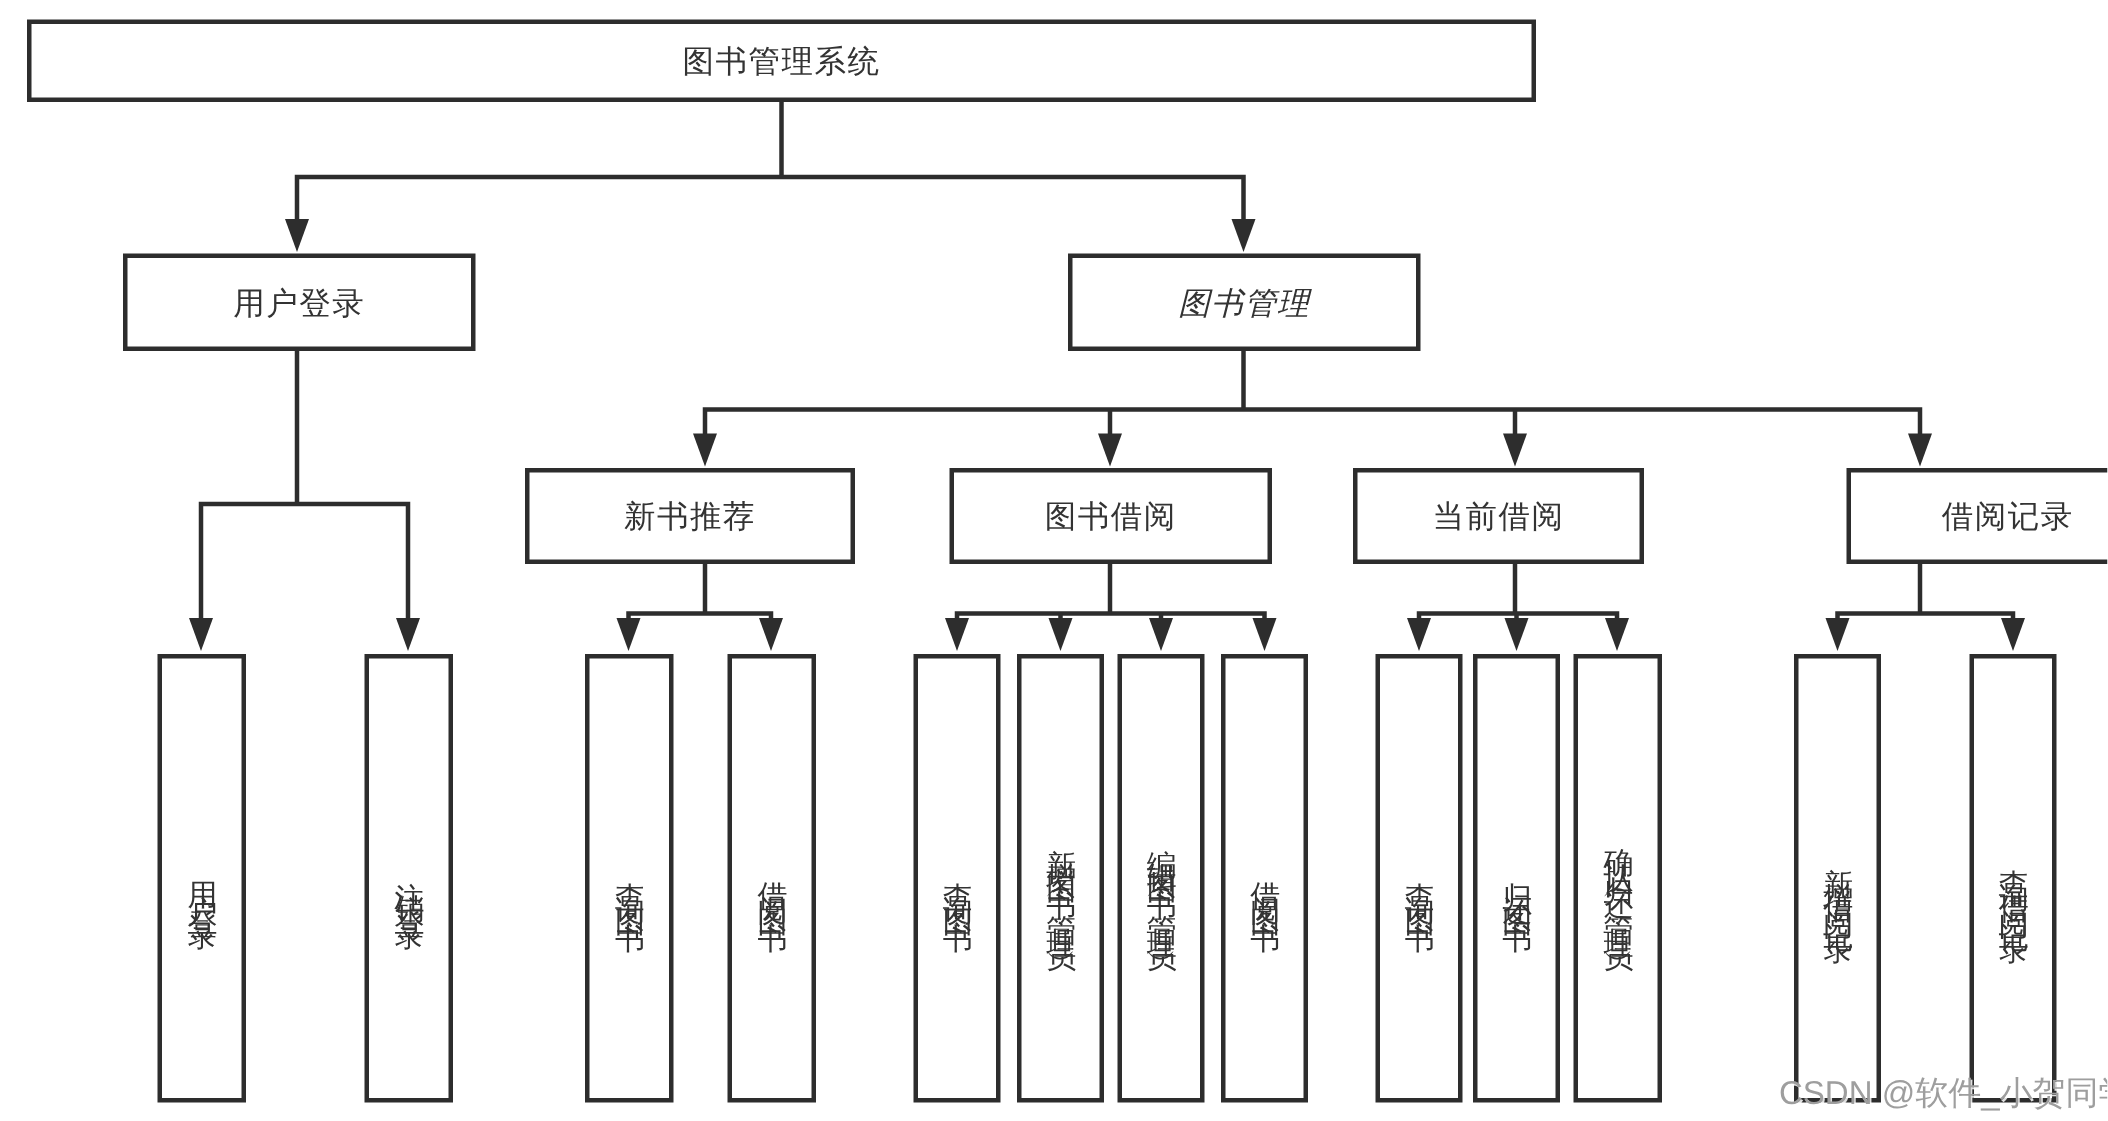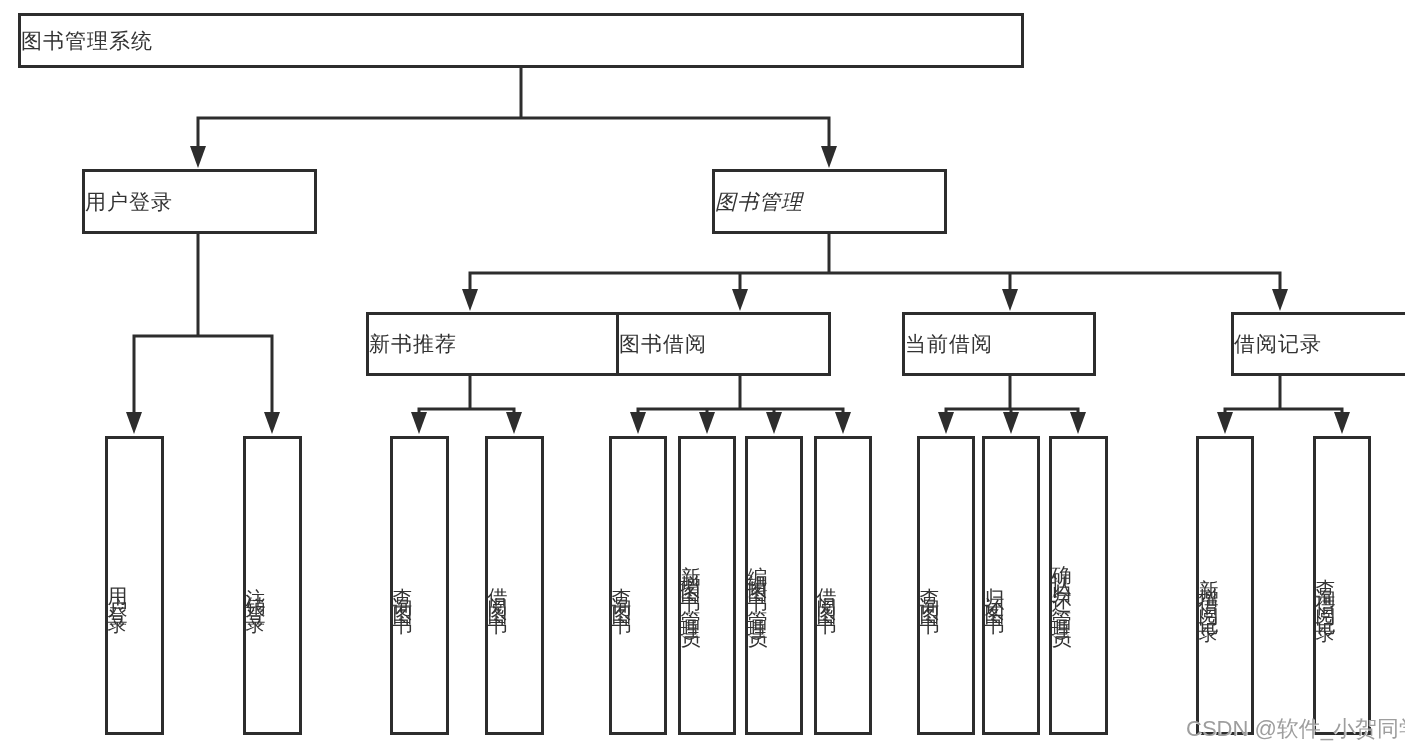--- a/index.html
+++ b/index.html
@@ -28,41 +28,42 @@
     height: 747px;
     color: var(--line);
   }
   .box {
     position: absolute;
     box-sizing: border-box;
     border: 3px solid var(--line);
     background: var(--background);
     display: flex;
     align-items: center;
+    justify-content: center;
     color: var(--text);
   }
   .box.h span {
     font-size: 21px;
     letter-spacing: 1px;
     white-space: nowrap;
   }
   .box.v span {
     writing-mode: vertical-rl;
     text-orientation: mixed;
     font-size: 20px;
     letter-spacing: 9px;
     margin-bottom: -9px;
     line-height: 1;
   }
   
   .root  { left: 18px;   top: 13px;  width: 1006px; height: 55px; }
   .n-user{ left: 82px;   top: 169px; width: 235px;  height: 65px; }
   .n-mgmt{ left: 712px;  top: 169px; width: 235px;  height: 65px; font-style: italic; }
-  .n-nb  { left: 366px;  top: 312px; width: 260px;  height: 64px; }
-  .n-bb  { left: 616px;  top: 312px; width: 215px;  height: 64px; }
+  .n-nb  { left: 350px;  top: 312px; width: 220px;  height: 64px; }
+  .n-bb  { left: 633px;  top: 312px; width: 215px;  height: 64px; }
   .n-cb  { left: 902px;  top: 312px; width: 194px;  height: 64px; }
   .n-br  { left: 1231px; top: 312px; width: 215px;  height: 64px; }
   .leaf  { top: 436px; height: 299px; }
   .l-ul1 { left: 105px;  width: 59px; }
   .l-ul2 { left: 243px;  width: 59px; }
   .l-nb1 { left: 390px;  width: 59px; }
   .l-nb2 { left: 485px;  width: 59px; }
   .l-bb1 { left: 609px;  width: 58px; }
   .l-bb2 { left: 678px;  width: 58px; }
   .l-bb3 { left: 745px;  width: 58px; }

